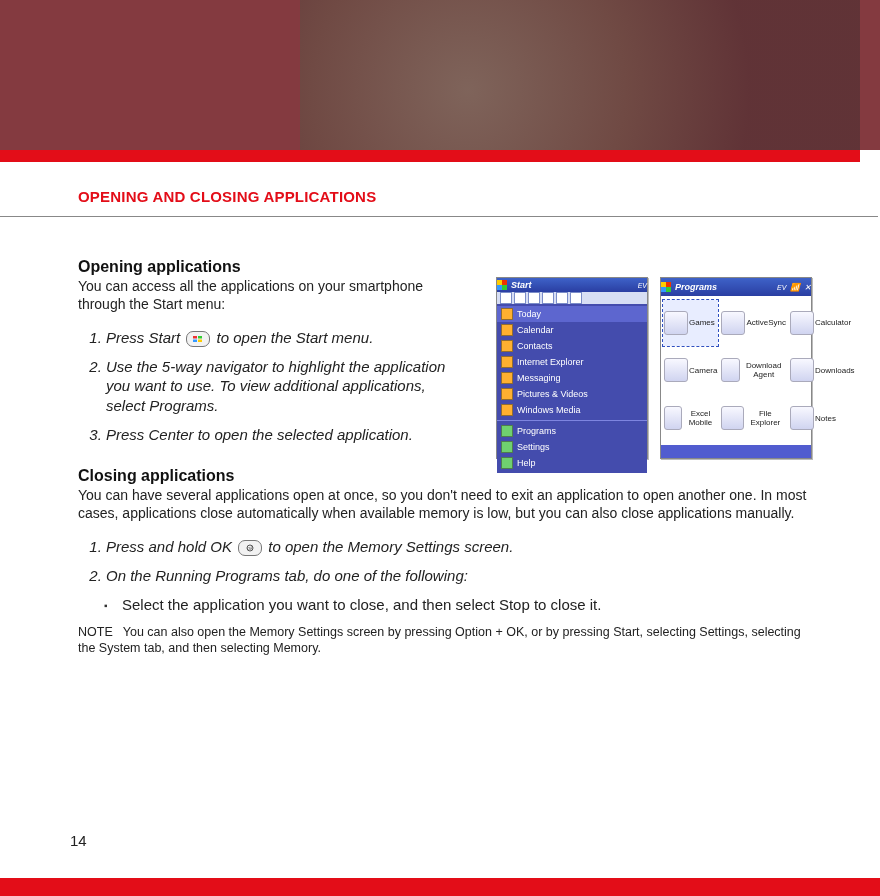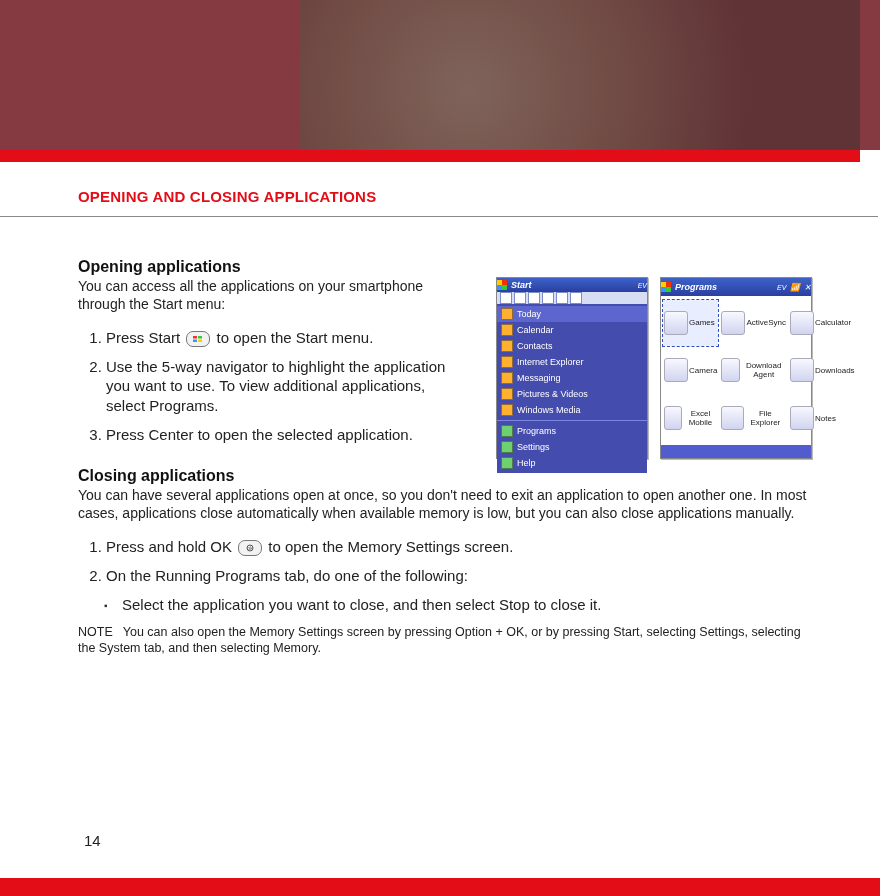--- a/index.html
+++ b/index.html
@@ -104,20 +104,21 @@
   }
   ol.steps {
     margin: 0 0 10px 0;
     padding-left: 28px;
     font-size: 15px;
     line-height: 1.28;
     font-stretch: condensed;
   }
   ol.steps > li {
     margin-bottom: 10px;
+    font-style: italic;
   }
   ul.bullets {
     list-style: none;
     margin: 0 0 10px 0;
     padding-left: 44px;
     font-size: 15px;
     line-height: 1.35;
     font-stretch: condensed;
   }
   ul.bullets > li::before {
@@ -140,21 +141,21 @@
     color: #222;
     font-stretch: condensed;
   }
   .note-label {
     font-weight: 400;
     margin-right: 10px;
   }
 
   .pagenum {
     position: absolute;
-    left: 84px;
+    left: 70px;
     top: 832px;
     font-size: 15px;
     font-stretch: condensed;
   }
 
   .inline-btn {
     display: inline-flex;
     align-items: center;
     justify-content: center;
     width: 22px; height: 14px;

